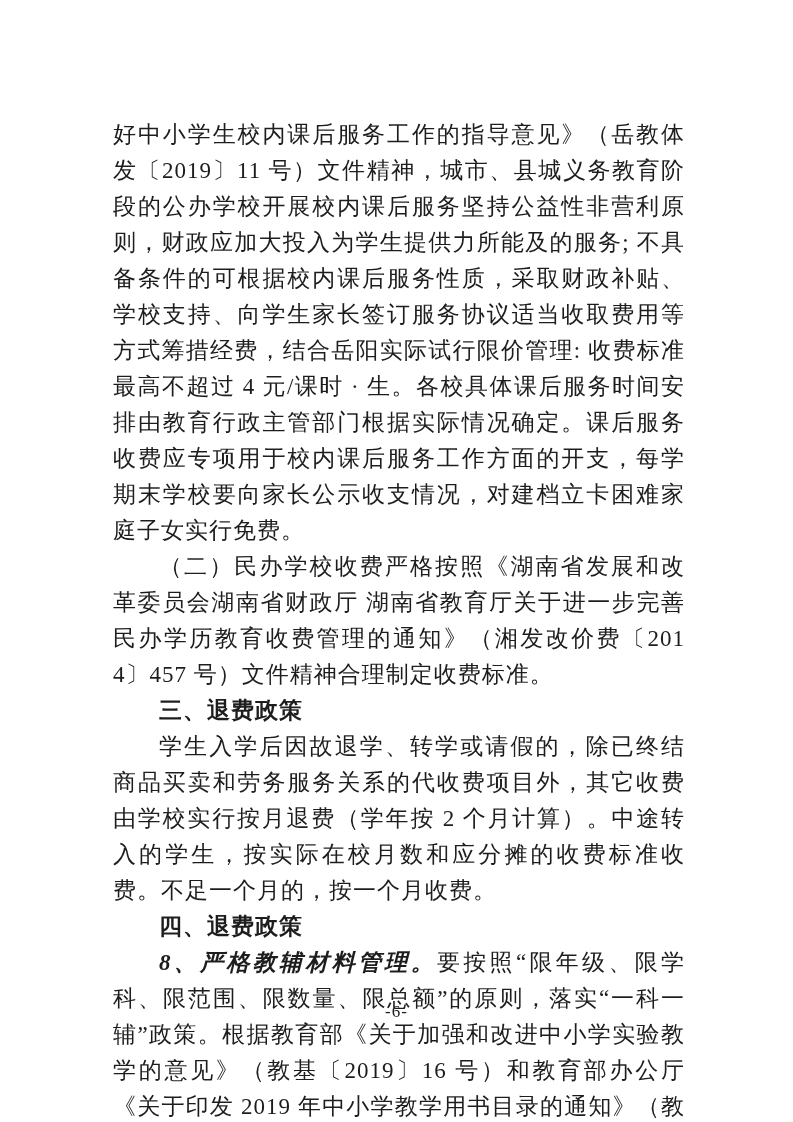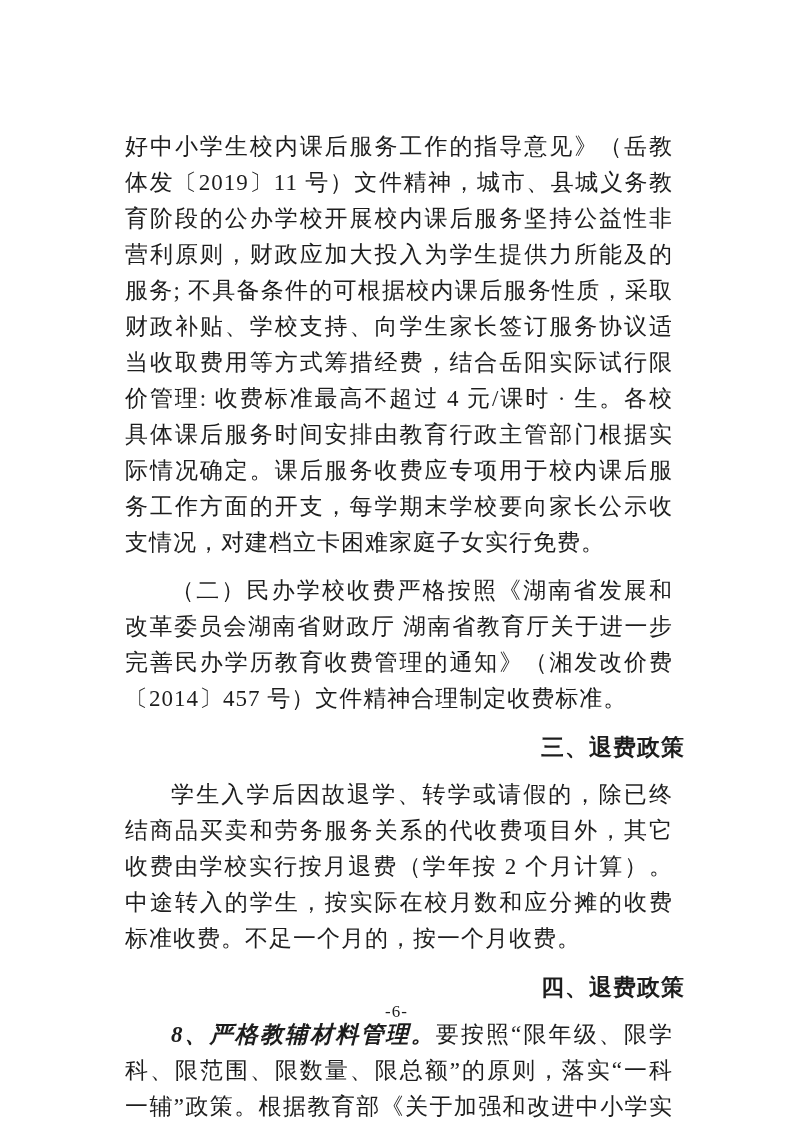--- a/index.html
+++ b/index.html
@@ -16,40 +16,39 @@
     font-family: "Liberation Serif", serif;
     color: #1d1d1d;
   }
   .content {
     position: absolute;
     left: 113px;
     top: 117px;
     width: 572px;
   }
   .para {
-    margin: 12px;
+    margin: 0;
     font-size: 23px;
     line-height: 36px;
     text-align: justify;
     text-indent: 2em;
     letter-spacing: 1px;
     word-break: break-all;
   }
   .para.no-indent {
     text-indent: 0;
   }
   .heading {
     margin: 0;
     font-size: 23px;
     line-height: 36px;
     text-indent: 2em;
     font-weight: bold;
     letter-spacing: 1px;
-    font-family: Liberation Sans, sans-serif;
-    text-align: right;
+    font-family: Liberation Serif, serif;
   }
   .lead-emphasis {
     font-weight: bold;
     font-style: italic;
   }
   .page-number {
     position: absolute;
     top: 1002px;
     left: 0;
     width: 100%;

